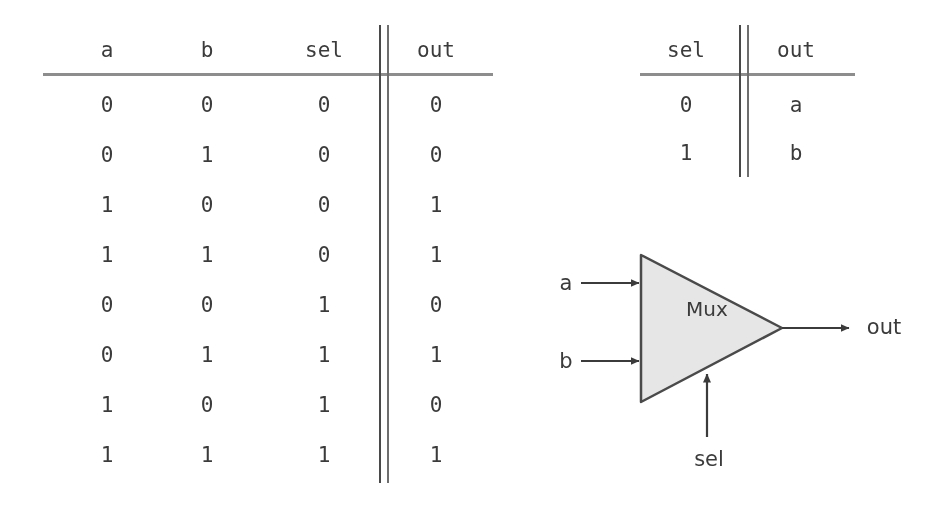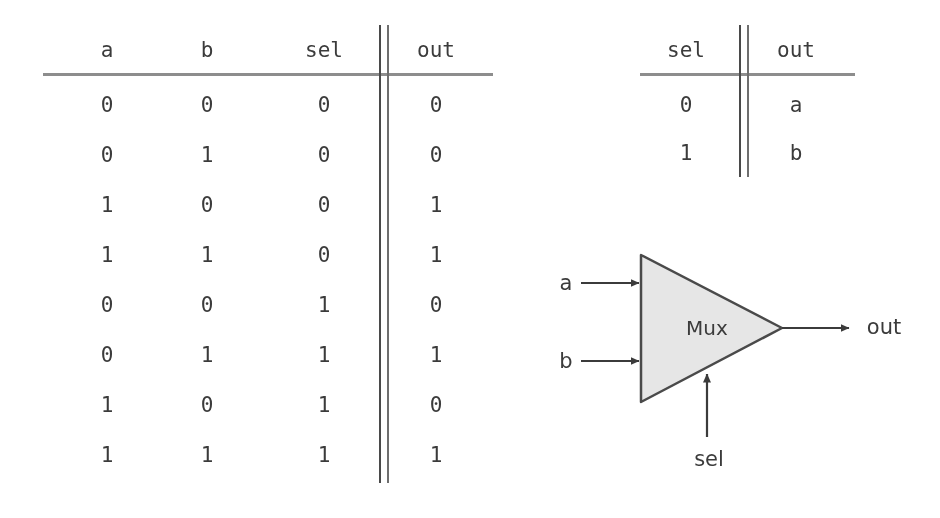--- a/index.html
+++ b/index.html
@@ -158,19 +158,19 @@
 
     <line x1="581" y1="283" x2="639" y2="283" stroke="#3b3b3b" stroke-width="2.2" marker-end="url(#arrowhead)"></line>
 
     <line x1="581" y1="361" x2="639" y2="361" stroke="#3b3b3b" stroke-width="2.2" marker-end="url(#arrowhead)"></line>
 
     <line x1="707" y1="437" x2="707" y2="374" stroke="#3b3b3b" stroke-width="2.2" marker-end="url(#arrowhead)"></line>
 
     <line x1="782" y1="328" x2="849" y2="328" stroke="#3b3b3b" stroke-width="2.2" marker-end="url(#arrowhead)"></line>
   </svg>
 
-  <div class="mux-text" style="left:707px;top:328px;">Mux</div>
+  <div class="mux-text" style="left:707px;top:309px;">Mux</div>
   <div class="diag-label" style="left:566px;top:283px;">a</div>
   <div class="diag-label" style="left:566px;top:361px;">b</div>
   <div class="diag-label" style="left:709px;top:459px;">sel</div>
   <div class="diag-label" style="left:884px;top:327px;">out</div>
 
 </div>
 
 </body></html>

